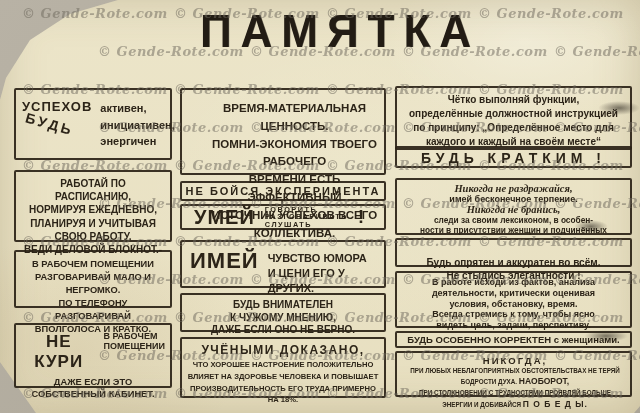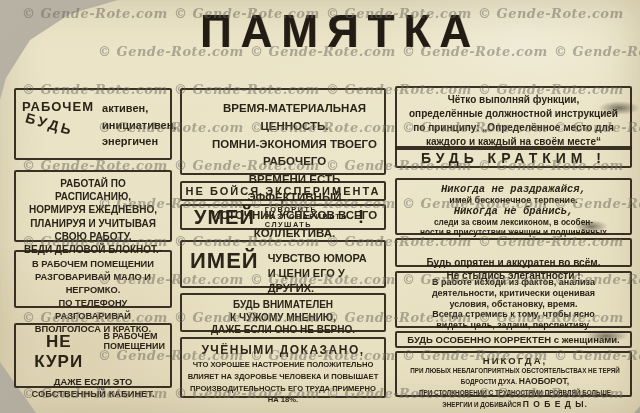--- a/index.html
+++ b/index.html
@@ -56,21 +56,21 @@
   .humor-text { font-size:11px; line-height:1.35; padding-top:3px; }
   #b-opinion { left:180px; top:293px; width:206px; height:39px; font-size:10px; line-height:1.25; text-align:center; }
   #b-science { left:180px; top:337px; width:206px; height:61px; text-align:center; padding-top:4px; }
   .science-head { font-size:12px; letter-spacing:1.5px; }
   .science-text { font-size:7.6px; line-height:1.55; margin-top:2px; }
 
   
   #b-functions { left:395px; top:86px; width:237px; height:64px; font-size:10px; line-height:1.4; text-align:center; padding-top:5px; }
   #b-brief { left:395px; top:146px; width:237px; height:22px; font-size:14px; letter-spacing:5px; text-align:center; padding:2px; }
   #b-patience { left:395px; top:178px; width:237px; height:57px; text-align:center; padding-top:3px; }
-  .cursive { font-family:Liberation Mono, monospace; font-style:italic; font-size:10.5px; display:block; }
+  .cursive { font-family:Liberation Serif, serif; font-style:italic; font-size:10.5px; display:block; }
   .patience-line { font-size:9px; display:block; }
   .patience-tail { font-size:8.3px; line-height:1.25; display:block; }
   #b-neat { left:395px; top:238px; width:237px; height:29px; font-size:10px; line-height:1.3; text-align:center; padding-top:16px; }
   #b-facts { left:395px; top:271px; width:237px; height:57px; font-size:9px; line-height:1.2; text-align:center; padding-top:4px; }
   #b-women { left:395px; top:331px; width:237px; height:17px; font-size:9.5px; text-align:center; padding:1px; }
   #b-never { left:395px; top:351px; width:237px; height:46px; text-align:center; padding-top:2px;padding-left:8px; }
   .never-head { font-size:9.5px; letter-spacing:2px; }
   .never-body { font-size:6.3px; line-height:1.5; }
   .never-emph1 { font-size:8.5px; }
   .never-emph2 { font-size:8.5px; letter-spacing:1px; }
@@ -91,21 +91,21 @@
 </head>
 <body>
 
 <div class="stage">
   <div class="paper"></div>
 
   <div class="title">ПАМЯТКА</div>
 
   <div class="box" id="b-always">
     <div class="always-left">
-      <div class="always-w1">РАБОЧЕМ</div>
+      <div class="always-w1">УСПЕХОВ</div>
       <div class="always-w2">БУДЬ</div>
     </div>
     <div class="always-traits">
       <div>активен,</div>
       <div>инициативен,</div>
       <div>энергичен</div>
     </div>
   </div>
 
   <div class="box t" id="b-schedule">РАБОТАЙ ПО РАСПИСАНИЮ,

